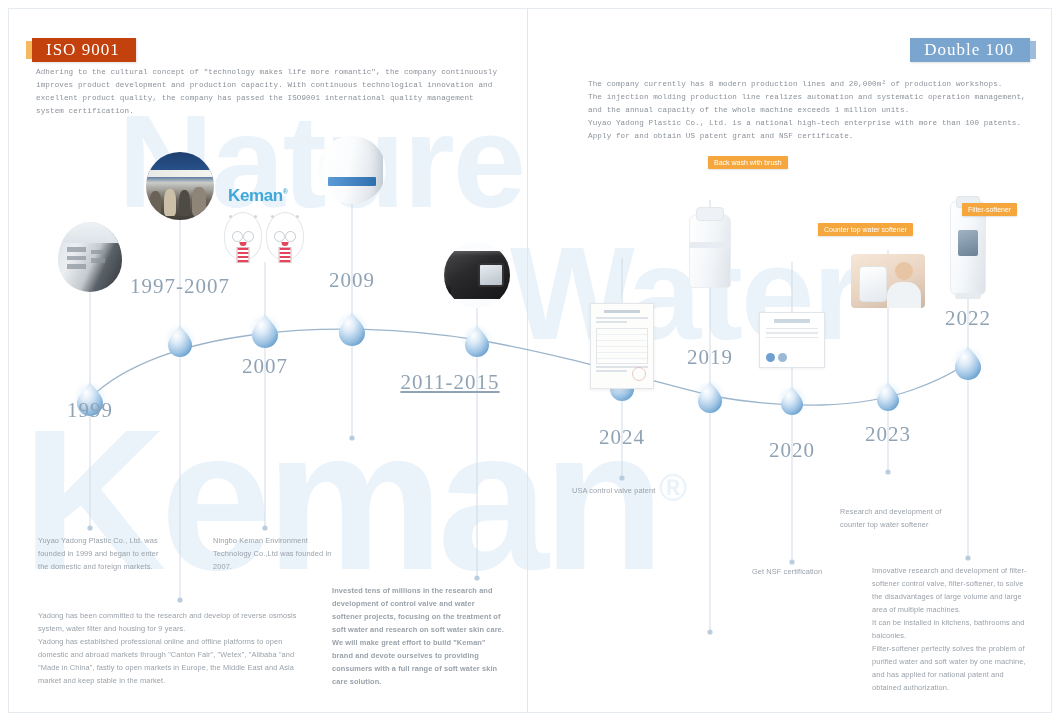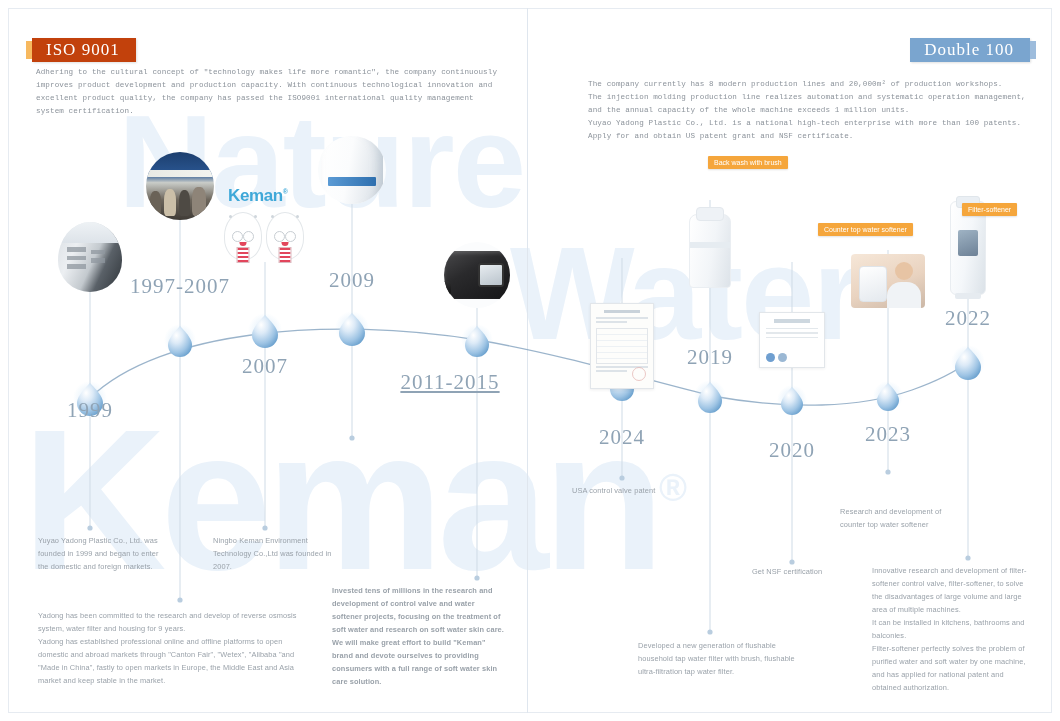--- a/index.html
+++ b/index.html
@@ -476,20 +476,19 @@
   <div class="year big" style="left:968px;top:306px;">2022</div>
 
   <div class="desc" style="left:38px;top:535px;width:130px;">Yuyao Yadong Plastic Co., Ltd. was founded in 1999 and began to enter the domestic and foreign markets.</div>
   <div class="desc" style="left:38px;top:610px;width:262px;white-space:pre-line;">Yadong has been committed to the research and develop of reverse osmosis system, water filter and housing for 9 years.
 Yadong has established professional online and offline platforms to open domestic and abroad markets through "Canton Fair", "Wetex", "Alibaba "and "Made in China", fastly to open markets in Europe, the Middle East and Asia market and keep stable in the market.</div>
   <div class="desc" style="left:213px;top:535px;width:124px;">Ningbo Keman Environment Technology Co.,Ltd was founded in 2007.</div>
   <div class="desc" style="left:332px;top:585px;width:172px;white-space:pre-line;font-weight:bold;">Invested tens of millions in the research and development of control valve and water softener projects, focusing on the treatment of soft water and research on soft water skin care.
 We will make great effort to build "Keman" brand and devote ourselves to providing consumers with a full range of soft water skin care solution.</div>
 
   <div class="desc" style="left:572px;top:485px;width:160px;">USA control valve patent</div>
-  <div class="desc" style="left:638px;top:640px;width:160px;">Developed a new generation of flushable household tap water filter with brush, flushable ultra-filtration tap water filter.</div>
   <div class="desc" style="left:752px;top:566px;width:130px;">Get NSF certification</div>
   <div class="desc" style="left:840px;top:478px;width:126px;margin-top:28px;">Research and development of counter top water softener</div>
   <div class="desc" style="left:872px;top:565px;width:158px;white-space:pre-line;">Innovative research and development of filter-softener control valve, filter-softener, to solve the disadvantages of large volume and large area of multiple machines.
 It can be installed in kitchens, bathrooms and balconies.
 Filter-softener perfectly solves the problem of purified water and soft water by one machine, and has applied for national patent and obtained authorization.</div>
 
 </div>
 
 </body></html>

